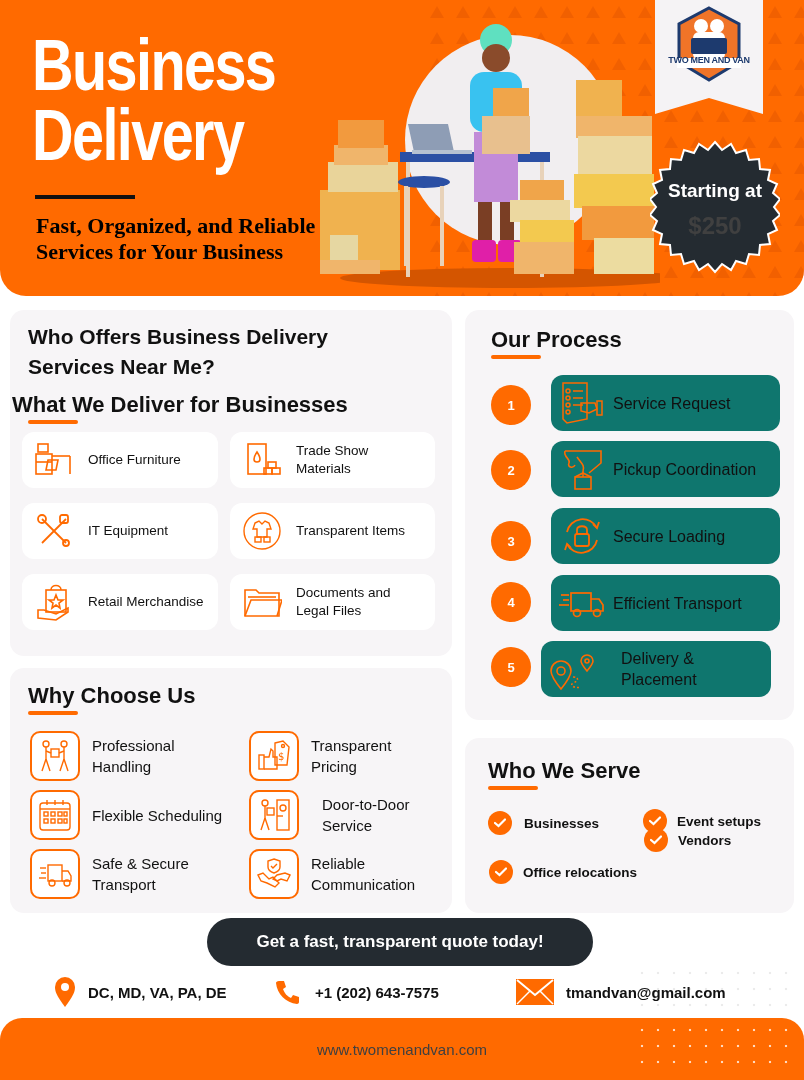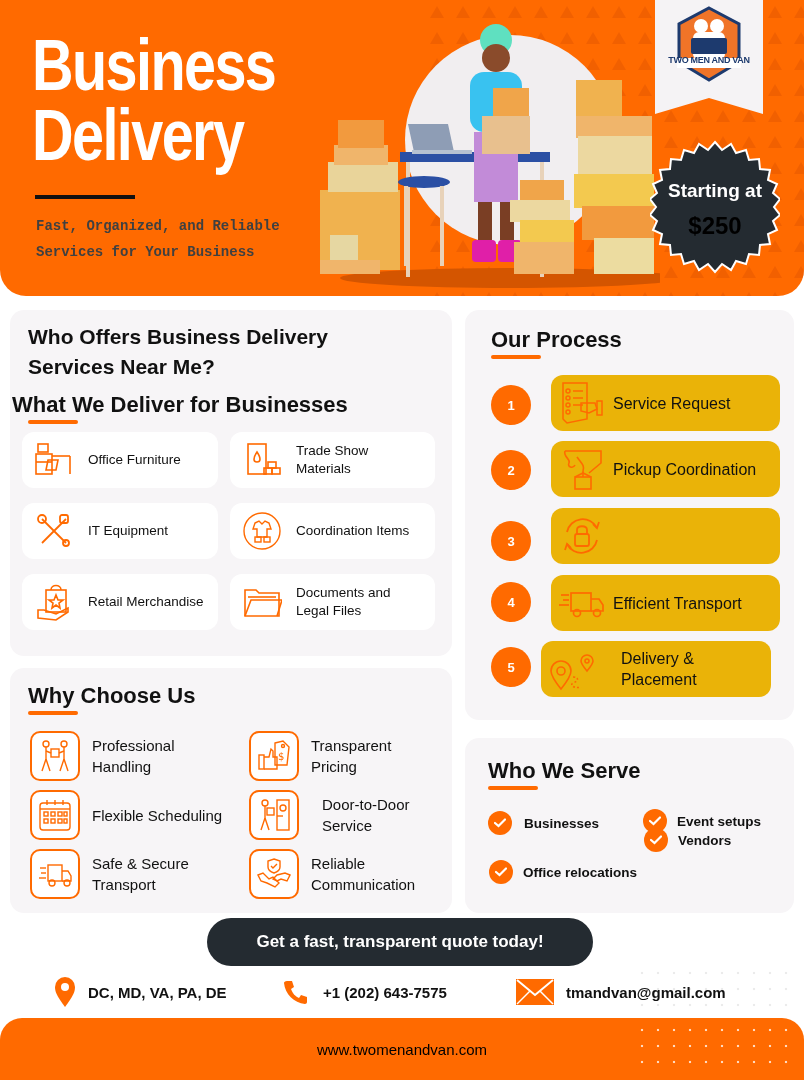--- a/index.html
+++ b/index.html
@@ -4,60 +4,60 @@
 <style>
   * { box-sizing: border-box; margin: 0; padding: 0; }
   html, body { width: 804px; height: 1080px; background: #ffffff; overflow: hidden; }
   body { position: relative; font-family: "DejaVu Sans", sans-serif; color: #111; }
 
   
   .hero { position: absolute; left: 0; top: 0; width: 804px; height: 296px; background: #ff6a00; border-radius: 0 0 26px 26px; overflow: hidden; }
   .hero-pattern { position: absolute; right: 0; top: 0; width: 380px; height: 296px; opacity: .35; }
   .hero-title { position: absolute; left: 32px; top: 30px; color: #fff; font-family: "Liberation Sans", sans-serif; font-weight: 700; font-size: 72px; line-height: 70px; letter-spacing: -2px; transform: scaleX(0.8); transform-origin: left top; }
   .hero-rule { position: absolute; left: 35px; top: 195px; width: 100px; height: 4px; background: #111; }
-  .hero-sub { position: absolute; left: 36px; top: 213px; color: #404040; font-family: Liberation Mono, monospace; font-weight: 700; font-size: 14px; line-height: 26px; }
+  .hero-sub { position: absolute; left: 36px; top: 213px; color: #000000; font-family: Liberation Serif, serif; font-weight: 700; font-size: 22px; line-height: 26px; }
   .hero-art { position: absolute; left: 320px; top: 20px; width: 340px; height: 270px; }
   .logo-ribbon { position: absolute; left: 655px; top: 0; width: 108px; height: 114px; background: #f5f3f5; clip-path: polygon(0 0,100% 0,100% 100%,50% 86%,0 100%); }
   .logo { position: absolute; left: 673px; top: 4px; width: 72px; height: 80px; }
   .logo-text { position: absolute; left: 664px; top: 55px; width: 90px; text-align: center; font-family: "Liberation Sans", sans-serif; font-size: 9px; font-weight: 700; color: #1d3a6e; letter-spacing: -.3px; }
   .price-badge { position: absolute; left: 650px; top: 140px; width: 130px; height: 134px; }
   .price-label { position: absolute; left: 650px; top: 180px; width: 130px; text-align: center; color: #fff; font-family: "Liberation Sans", sans-serif; font-weight: 700; font-size: 19px; }
-  .price-value { position: absolute; left: 650px; top: 212px; width: 130px; text-align: center; color: #000000; font-family: "Liberation Sans", sans-serif; font-weight: 700; font-size: 24px; }
+  .price-value { position: absolute; left: 650px; top: 212px; width: 130px; text-align: center; color: #404040; font-family: "Liberation Sans", sans-serif; font-weight: 700; font-size: 24px; }
 
   
   .panel { position: absolute; background: #f7f5f7; border-radius: 14px; }
   .sec-title { position: absolute; font-family: "Liberation Sans", sans-serif; font-size: 22px; color: #111; }
   .sec-underline { position: absolute; height: 4px; width: 50px; background: #ff6a00; border-radius: 2px; }
   .q-title { position: absolute; left: 28px; top: 322px; font-family: "Liberation Sans", sans-serif; font-weight: 700; font-size: 21px; line-height: 30px; color: #111; }
 
   .item { position: absolute; background: #fff; border-radius: 12px; width: 196px; height: 56px; }
   .item .ico { position: absolute; left: 12px; top: 8px; width: 40px; height: 40px; }
   .item .lbl { position: absolute; left: 66px; top: 0; height: 56px; width: 126px; display: flex; align-items: center; font-family: "Liberation Sans", sans-serif; font-size: 13.5px; line-height: 18px; color: #111; }
 
   .step-num { position: absolute; width: 40px; height: 40px; border-radius: 50%; background: #ff6a00; color: #fff; font-family: "Liberation Sans", sans-serif; font-weight: 700; font-size: 13px; display: flex; align-items: center; justify-content: center; }
-  .step-card { position: absolute; background: #eab308; border-radius: 12px; height: 56px; }
+  .step-card { position: absolute; background: #0f766e; border-radius: 12px; height: 56px; }
   .step-card .ico { position: absolute; left: 8px; top: 6px; width: 46px; height: 44px; }
   .step-card .lbl { position: absolute; left: 62px; top: 0; height: 56px; display: flex; align-items: center; font-family: "Liberation Sans", sans-serif; font-size: 16px; line-height: 21px; color: #111; white-space: nowrap; }
 
   .why { position: absolute; }
   .why .box { position: absolute; left: 0; top: 0; width: 50px; height: 50px; border: 2.5px solid #ff6a00; border-radius: 10px; background: #fff; }
   .why .box svg { position: absolute; left: 6px; top: 6px; width: 34px; height: 34px; }
   .why .lbl { position: absolute; left: 62px; top: 0; height: 50px; display: flex; align-items: center; font-family: "Liberation Sans", sans-serif; font-size: 15px; line-height: 21px; color: #111; white-space: nowrap; }
 
   .serve { position: absolute; display: flex; align-items: center; }
   .serve .chk { width: 24px; height: 24px; border-radius: 50%; background: #ff6a00; display: flex; align-items: center; justify-content: center; margin-right: 10px; }
   .serve .lbl { font-family: "Liberation Sans", sans-serif; font-weight: 700; font-size: 13.5px; color: #111; }
 
   .cta { position: absolute; left: 207px; top: 918px; width: 386px; height: 48px; border-radius: 24px; background: #242b31; color: #fff; font-family: "Liberation Sans", sans-serif; font-weight: 700; font-size: 17px; display: flex; align-items: center; justify-content: center; }
 
   .contact { position: absolute; top: 972px; height: 40px; display: flex; align-items: center; font-family: "Liberation Sans", sans-serif; font-weight: 700; font-size: 15px; color: #111; }
   .contact svg { margin-right: 12px; }
 
   .footer { position: absolute; left: 0; top: 1018px; width: 804px; height: 62px; background: #ff6a00; border-radius: 22px 22px 0 0; }
-  .footer-url { position: absolute; left: 0; top: 0; width: 804px; height: 62px; display: flex; align-items: center; justify-content: center; color: #000000; font-family: "Liberation Sans", sans-serif; font-size: 15px; }
+  .footer-url { position: absolute; left: 0; top: 0; width: 804px; height: 62px; display: flex; align-items: center; justify-content: center; color: #404040; font-family: "Liberation Sans", sans-serif; font-size: 15px; }
   .dots { position: absolute; right: 10px; top: 1010px; width: 160px; height: 50px; background-image: radial-gradient(circle, rgba(255,255,255,.75) 1.2px, transparent 1.6px); background-size: 16px 16px; }
   .dots-upper { position: absolute; right: 10px; top: 965px; width: 160px; height: 50px; background-image: radial-gradient(circle, rgba(0,0,0,.08) 1.2px, transparent 1.6px); background-size: 16px 16px; }
 </style>
 </head>
 <body>
 
 <section class="hero">
   <svg class="hero-pattern" viewBox="0 0 380 296">
     <defs>
       <pattern id="tri" width="26" height="26" patternUnits="userSpaceOnUse">
@@ -178,21 +178,21 @@
     </svg>
   <div class="lbl">IT Equipment</div>
 </div>
 <div class="item" style="left:230px;top:503px;width:205px;">
   <svg class="ico" viewBox="0 0 40 40" fill="none" stroke="#ff6a00" stroke-width="1.4">
       <circle cx="20" cy="20" r="18"></circle>
       <path d="M13 12 L17 10 L20 13 L23 10 L27 12 L29 18 L25 18 L25 26 L15 26 L15 18 L11 18Z"></path>
       <rect x="13" y="26" width="6" height="5"></rect>
       <rect x="22" y="26" width="6" height="5"></rect>
     </svg>
-  <div class="lbl">Coordination Items</div>
+  <div class="lbl">Transparent Items</div>
 </div>
 <div class="item" style="left:22px;top:574px;">
   <svg class="ico" viewBox="0 0 40 40" fill="none" stroke="#ff6a00" stroke-width="1.6">
       <rect x="12" y="8" width="20" height="22"></rect>
       <path d="M17 8 C17 2 27 2 27 8"></path>
       <polygon points="22,13 24,18 29,18 25,21 26,26 22,23 18,26 19,21 15,18 20,18"></polygon>
       <path d="M4 28 L10 28 L22 32 L34 26 L34 30 L22 38 L4 36Z"></path>
     </svg>
   <div class="lbl">Retail Merchandise</div>
 </div>
@@ -242,20 +242,21 @@
 <div class="step-num" style="left:491px;top:521px;">3</div>
 <div class="step-card" style="left:551px;top:508px;width:229px;">
   <svg class="ico" viewBox="0 0 46 44" fill="none" stroke="#ff6a00" stroke-width="1.8">
       <path d="M8 18 A16 16 0 0 1 38 14"></path>
       <polyline points="34,10 38,14 40,8"></polyline>
       <path d="M38 26 A16 16 0 0 1 8 30"></path>
       <polyline points="12,34 8,30 6,36"></polyline>
       <rect x="16" y="20" width="14" height="12" rx="2"></rect>
       <path d="M18 20 L18 16 C18 11 28 11 28 16 L28 20"></path>
     </svg>
+  <div class="lbl">Secure Loading</div>
 </div>
 
 <div class="step-num" style="left:491px;top:582px;">4</div>
 <div class="step-card" style="left:551px;top:575px;width:229px;">
   <svg class="ico" viewBox="0 0 46 44" fill="none" stroke="#ff6a00" stroke-width="1.7">
       <rect x="12" y="12" width="20" height="18"></rect>
       <path d="M32 18 L40 18 L44 24 L44 30 L32 30"></path>
       <circle cx="18" cy="32" r="3.5"></circle>
       <circle cx="38" cy="32" r="3.5"></circle>
       <line x1="2" y1="14" x2="10" y2="14"></line>
@@ -421,21 +422,21 @@
 <div class="cta">Get a fast, transparent quote today!</div>
 
 <div class="dots-upper"></div>
 <div class="contact" style="left:54px;">
   <svg width="22" height="32" viewBox="0 0 22 32">
       <path d="M11 31 C3 20 1 16 1 11 A10 10 0 0 1 21 11 C21 16 19 20 11 31Z" fill="#ff6a00"></path>
       <circle cx="11" cy="11" r="4" fill="#fff"></circle>
     </svg>
   <span>DC, MD, VA, PA, DE</span>
 </div>
-<div class="contact" style="left:283px;">
+<div class="contact" style="left:275px;">
   <svg width="26" height="26" viewBox="0 0 26 26">
       <path d="M4 2 L9 2 L11 8 L8 10 C10 15 12 17 16 19 L18 16 L24 18 L24 23 C24 24 23 25 22 25 C11 24 2 15 1 4 C1 3 2 2 4 2Z" fill="#ff6a00"></path>
     </svg>
   <span style="margin-left:2px;">+1 (202) 643-7575</span>
 </div>
 <div class="contact" style="left:516px;">
   <svg width="38" height="26" viewBox="0 0 38 26">
       <rect x="0" y="0" width="38" height="26" fill="#ff6a00"></rect>
       <polyline points="1,1 19,16 37,1" fill="none" stroke="#fff" stroke-width="2"></polyline>
       <line x1="1" y1="25" x2="14" y2="12" stroke="#fff" stroke-width="1.5"></line>

